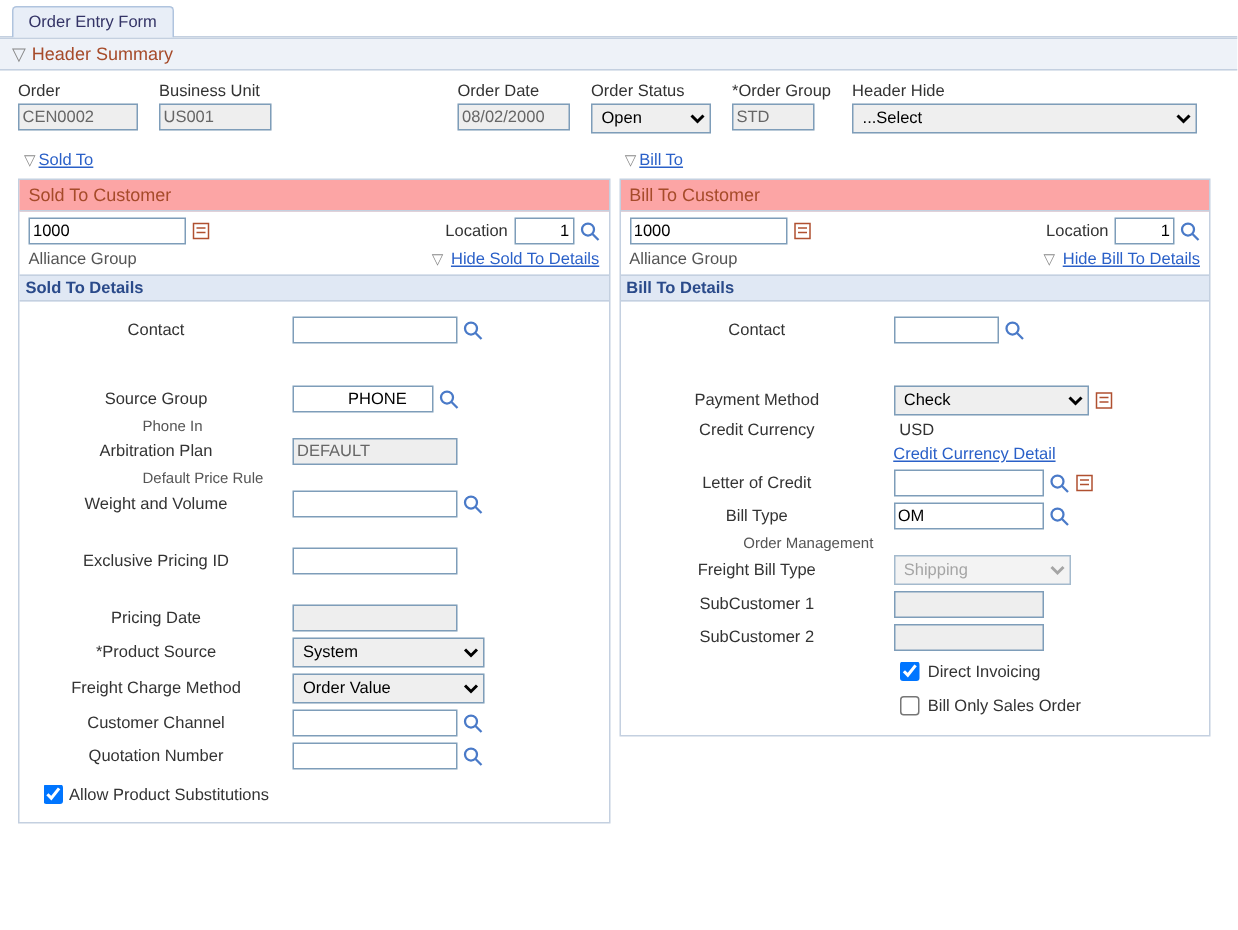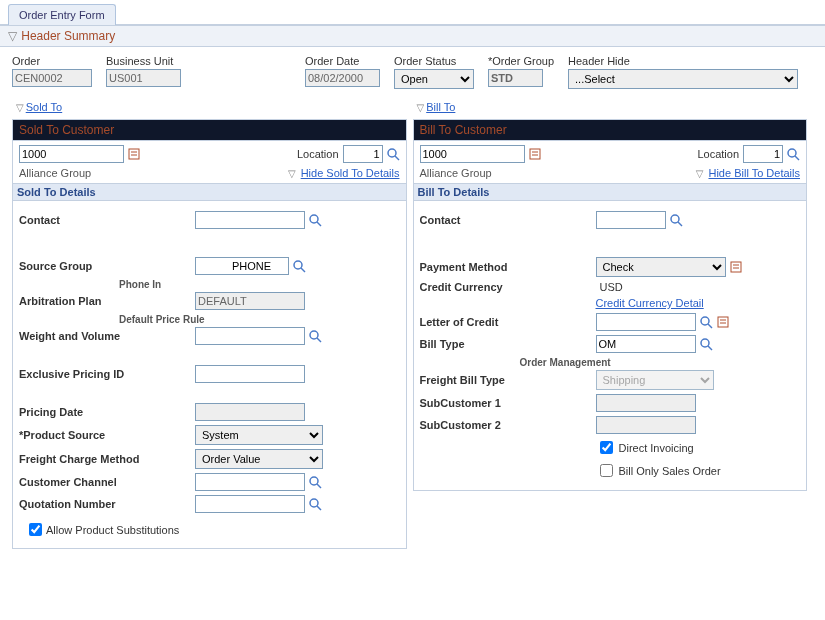--- a/index.html
+++ b/index.html
@@ -78,21 +78,21 @@
 .sublink-row {
   padding: 4px 4px 6px;
   display: flex;
   align-items: center;
 }
 .panel {
   border: 1px solid #c4d0e0;
   margin: 0 6px 6px 0;
 }
 .panel-title {
-  background: #0f172a;
+  background: #fca5a5;
   border-bottom: 1px solid #c4d0e0;
   padding: 3px 6px;
   color: #a64b2a;
   font-size: 12px;
 }
 .panel-sub {
   background: #e0e8f4;
   border-top: 1px solid #c4d0e0;
   border-bottom: 1px solid #c4d0e0;
   padding: 2px 4px;
@@ -103,24 +103,23 @@
 .panel-body {
   padding: 6px;
 }
 .row {
   display: flex;
   align-items: center;
   margin: 4px 0;
 }
 .row label.lbl {
   width: 170px;
-  text-align: left;
+  text-align: center;
   padding-right: 6px;
   color: #333;
-  font-weight: bold;
 }
 .row .ctl {
   display: flex;
   align-items: center;
 }
 .lookup-icon svg, .doc-icon svg, .related-icon svg {
   display: block;
 }
 .lookup-icon, .doc-icon, .related-icon {
   margin-left: 3px;
@@ -145,23 +144,22 @@
   display: flex;
   align-items: center;
   padding: 3px 6px;
 }
 .chk-row input {
   margin-right: 4px;
 }
 .small-note {
   font-size: 10px;
   color: #555;
-  margin-left: 100px;
+  margin-left: 76px;
   margin-bottom: -2px;
-  font-weight: bold;
 }
 </style>
 </head>
 <body>
 
 
 
 
 <div class="tab">Order Entry Form</div>
 <div style="border-bottom:1px solid #c4d0e0;margin-top:-1px;"></div>
@@ -187,21 +185,21 @@
     <input type="text" class="ro" style="width: 75px;" readonly="" value="08/02/2000">
   </div>
   <div class="fgroup">
     <label>Order Status</label>
     <select style="width:80px">
       <option>Open</option>
     </select>
   </div>
   <div class="fgroup">
     <label>*Order Group</label>
-    <input type="text" class="ro" style="width: 55px; font-weight: bold;" readonly="" value="STD">
+    <input type="text" class="ro" style="width: 55px;" readonly="" value="STD">
   </div>
   <div class="fgroup">
     <label>Header Hide</label>
     <select style="width:230px">
       <option>...Select</option>
     </select>
   </div>
 </div>
 
 <div class="cols">

